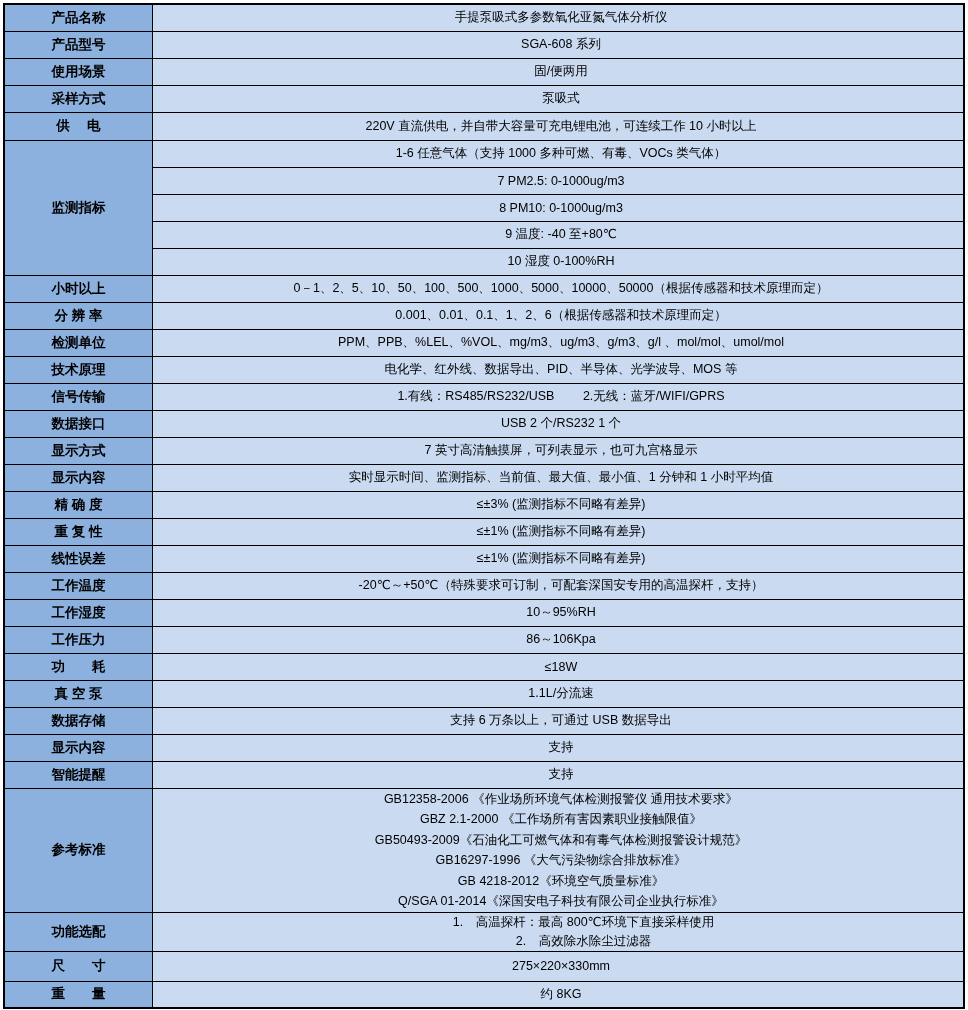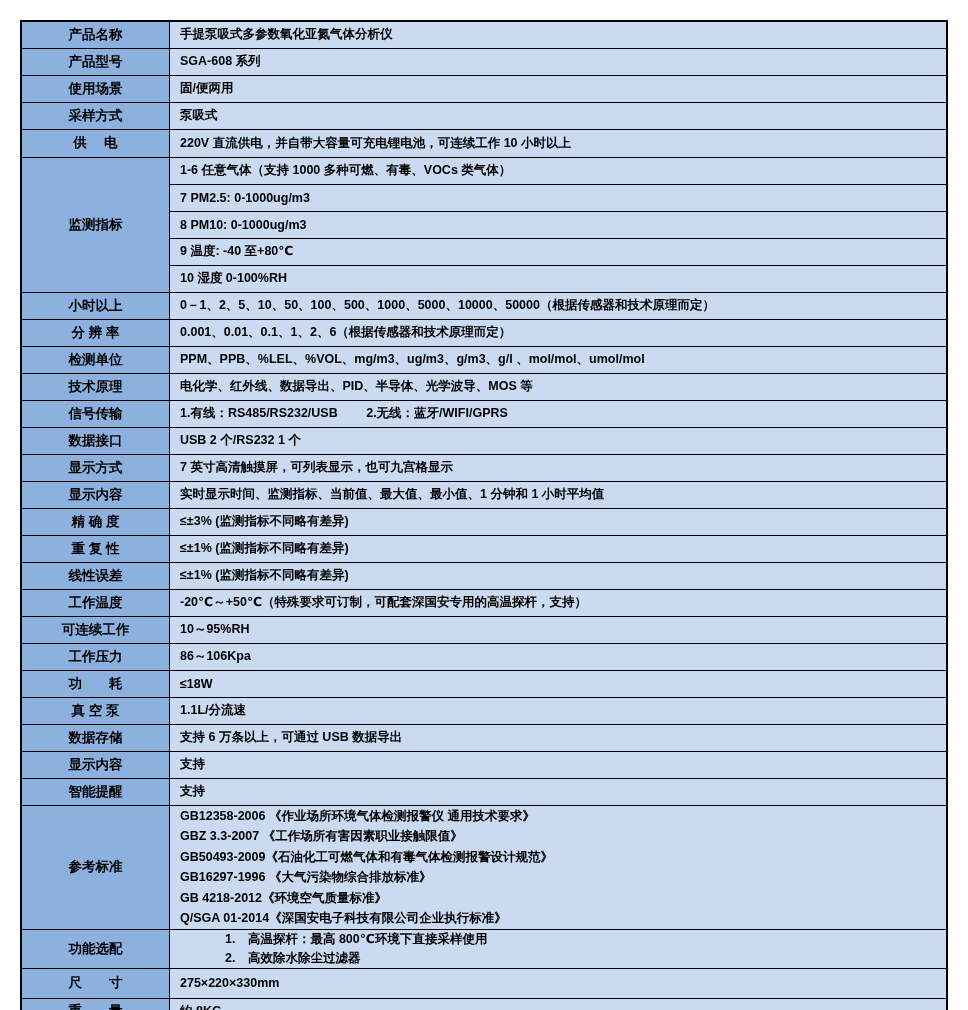--- a/index.html
+++ b/index.html
@@ -13,21 +13,21 @@
     margin: 0;
     padding: 0;
     background: var(--page_bg);
     font-family: "Liberation Sans", "DejaVu Sans", sans-serif;
     color: var(--text);
   }
   .page {
     width: 968px;
     height: 1010px;
     box-sizing: border-box;
-    padding: 20px;
+    padding: 3px;
     background: var(--page_bg);
     overflow: hidden;
   }
   table.spec {
     width: 100%;
     height: 100%;
     border-collapse: collapse;
     table-layout: fixed;
     border: 2px solid var(--border);
   }
@@ -41,22 +41,22 @@
     background: var(--label_bg);
     width: 135px;
     font-size: 13.5px;
     font-weight: bold;
     text-align: center;
     padding: 0 6px;
   }
   table.spec td {
     background: var(--value_bg);
     font-size: 12.5px;
-    font-weight: bold;
-    text-align: left;
+    font-weight: normal;
+    text-align: center;
     padding: 0 4px 0 10px;
   }
   tr.r { height: 27px; }
   tr.r5 { height: 28px; }
   td.multi { padding-top: 4px; padding-bottom: 4px; }
   td.multi .line { line-height: 20.5px; }
   td.multi .line-sm { line-height: 19px; margin-left: 45px; }
   tr.r-dim { height: 30px; }
 </style>
 </head>
@@ -146,21 +146,21 @@
     </tr>
     <tr class="r">
       <th>线性误差</th>
       <td>≤±1% (监测指标不同略有差异)</td>
     </tr>
     <tr class="r">
       <th>工作温度</th>
       <td>-20℃～+50℃（特殊要求可订制，可配套深国安专用的高温探杆，支持）</td>
     </tr>
     <tr class="r">
-      <th>可连续工作</th>
+      <th>工作湿度</th>
       <td>10～95%RH</td>
     </tr>
     <tr class="r">
       <th>工作压力</th>
       <td>86～106Kpa</td>
     </tr>
     <tr class="r">
       <th>功　　耗</th>
       <td>≤18W</td>
     </tr>
@@ -178,21 +178,21 @@
     </tr>
     <tr class="r">
       <th>智能提醒</th>
       <td>支持</td>
     </tr>
 
     <tr>
       <th>参考标准</th>
       <td class="multi">
         <div class="line">GB12358-2006 《作业场所环境气体检测报警仪 通用技术要求》</div>
-        <div class="line">GBZ 3.3-2007 《工作场所有害因素职业接触限值》</div>
+        <div class="line">GBZ 2.1-2000 《工作场所有害因素职业接触限值》</div>
         <div class="line">GB50493-2009《石油化工可燃气体和有毒气体检测报警设计规范》</div>
         <div class="line">GB16297-1996 《大气污染物综合排放标准》</div>
         <div class="line">GB 4218-2012《环境空气质量标准》</div>
         <div class="line">Q/SGA 01-2014《深国安电子科技有限公司企业执行标准》</div>
       </td>
     </tr>
 
     <tr>
       <th>功能选配</th>
       <td class="multi">

